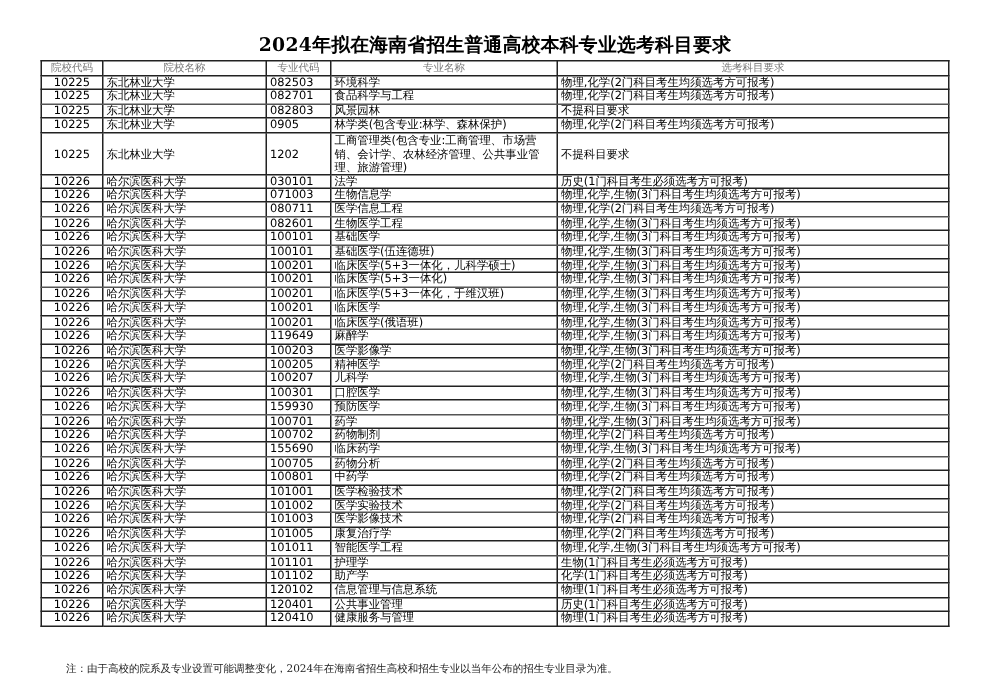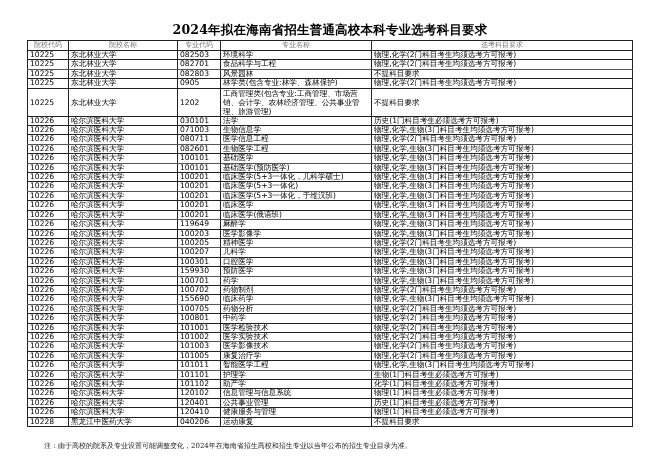--- a/index.html
+++ b/index.html
@@ -1,21 +1,21 @@
 <!DOCTYPE html>
 <html><head>
 <meta charset="utf-8">
 <style>
   html, body { margin:0; padding:0; background:#ffffff; }
   body { width:660px; height:466px; position:relative; overflow:hidden; font-family:"DejaVu Sans", sans-serif; color:#000; }
   .title { position:absolute; left:0; top:22px; width:660px; text-align:center; font-family:"DejaVu Serif", serif; font-weight:bold; font-size:12.5px; letter-spacing:0.2px; }
   table { position:absolute; left:27px; top:40px; border-collapse:collapse; table-layout:fixed; width:605px; }
   td, th { border:1px solid #222; padding:0 2px; height:8.4px; line-height:8.4px; font-size:7.6px; white-space:nowrap; overflow:hidden; font-weight:normal; }
   th { color:#777; font-family:"DejaVu Serif", serif; font-size:7px; text-align:center; height:9px; line-height:9px; }
-  td.c { }
+  td.c { text-align:center; }
   tr.tall td { height:18px; line-height:9px; white-space:normal; }
   tr.g td { border-bottom:1.5px solid #555; }
   .footer-note { position:absolute; left:44px; top:441px; font-family:"DejaVu Serif", serif; font-size:7px; color:#222; }
   .footer-page { position:absolute; left:552px; top:441px; font-family:"DejaVu Serif", serif; font-size:7px; color:#222;margin-top:24px; }
 </style>
 </head>
 <body>
 
 <div class="title">2024年拟在海南省招生普通高校本科专业选考科目要求</div>
 
@@ -104,21 +104,21 @@
         <td class="c">10226</td>
         <td>哈尔滨医科大学</td>
         <td>100101</td>
         <td>基础医学</td>
         <td>物理,化学,生物(3门科目考生均须选考方可报考)</td>
       </tr>
       <tr>
         <td class="c">10226</td>
         <td>哈尔滨医科大学</td>
         <td>100101</td>
-        <td>基础医学(预防医学)</td>
+        <td>基础医学(伍连德班)</td>
         <td>物理,化学,生物(3门科目考生均须选考方可报考)</td>
       </tr>
       <tr>
         <td class="c">10226</td>
         <td>哈尔滨医科大学</td>
         <td>100201</td>
         <td>临床医学(5+3一体化，儿科学硕士)</td>
         <td>物理,化学,生物(3门科目考生均须选考方可报考)</td>
       </tr>
       <tr class="g">
@@ -288,25 +288,18 @@
         <td>120401</td>
         <td>公共事业管理</td>
         <td>历史(1门科目考生必须选考方可报考)</td>
       </tr>
       <tr>
         <td class="c">10226</td>
         <td>哈尔滨医科大学</td>
         <td>120410</td>
         <td>健康服务与管理</td>
         <td>物理(1门科目考生必须选考方可报考)</td>
-      </tr>
-      <tr>
-        <td class="c">10228</td>
-        <td>黑龙江中医药大学</td>
-        <td>040206</td>
-        <td>运动康复</td>
-        <td>不提科目要求</td>
       </tr>
     </tbody>
 </table>
 
 <div class="footer-note">注：由于高校的院系及专业设置可能调整变化，2024年在海南省招生高校和招生专业以当年公布的招生专业目录为准。</div>
 <div class="footer-page">第113页，共842页</div>
 
 </body></html>

